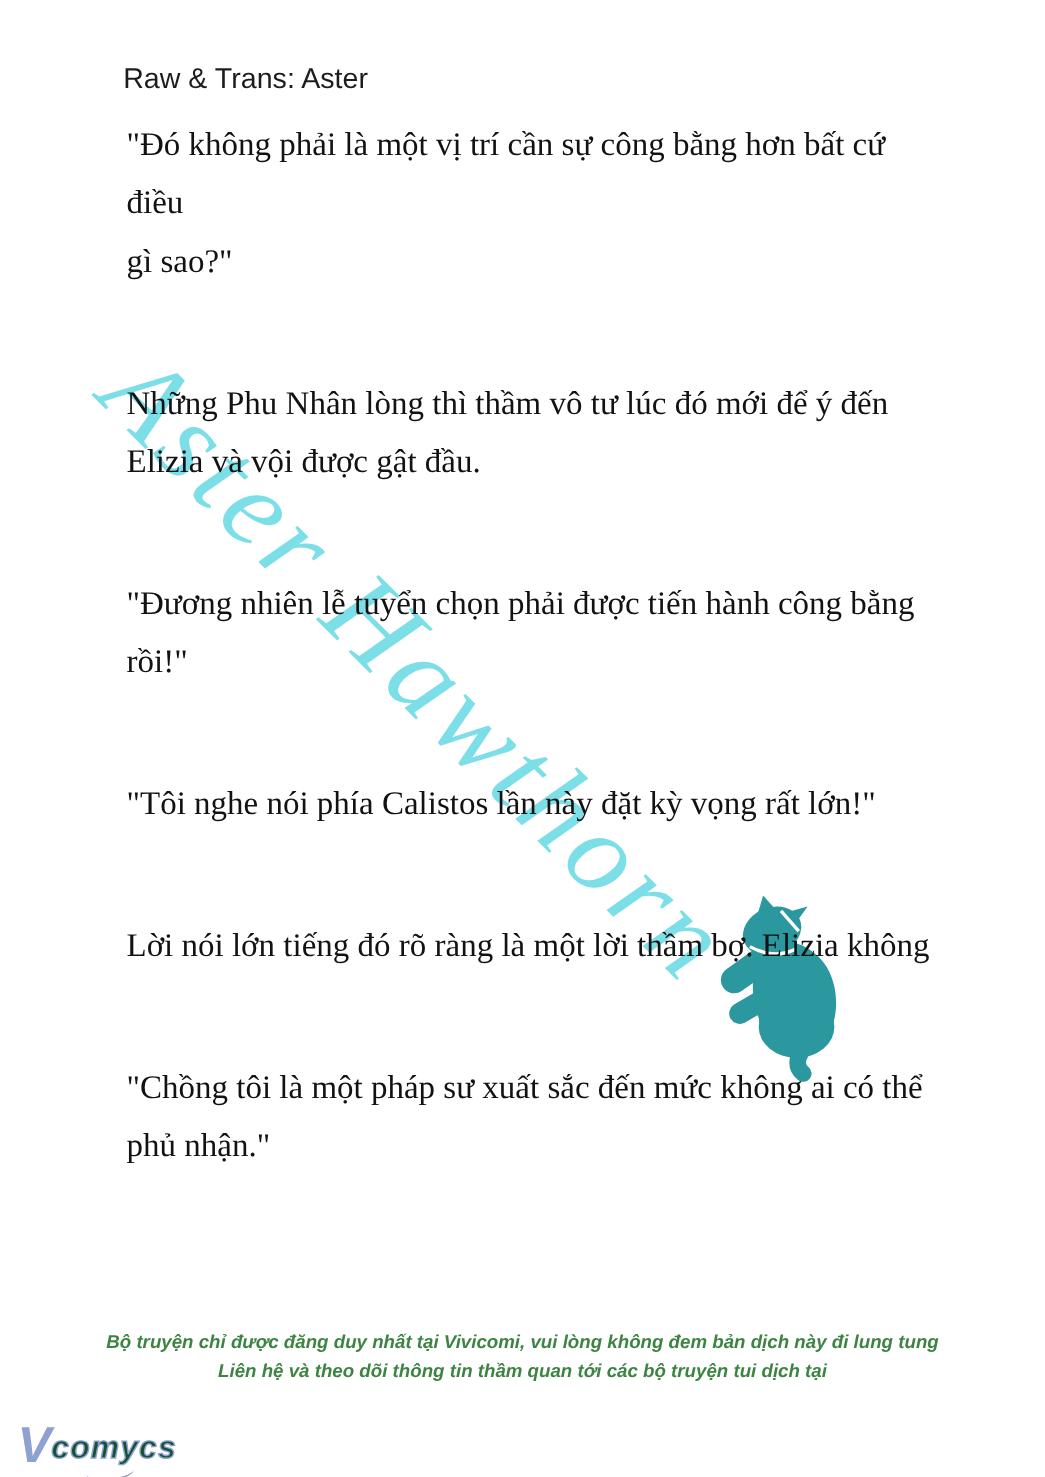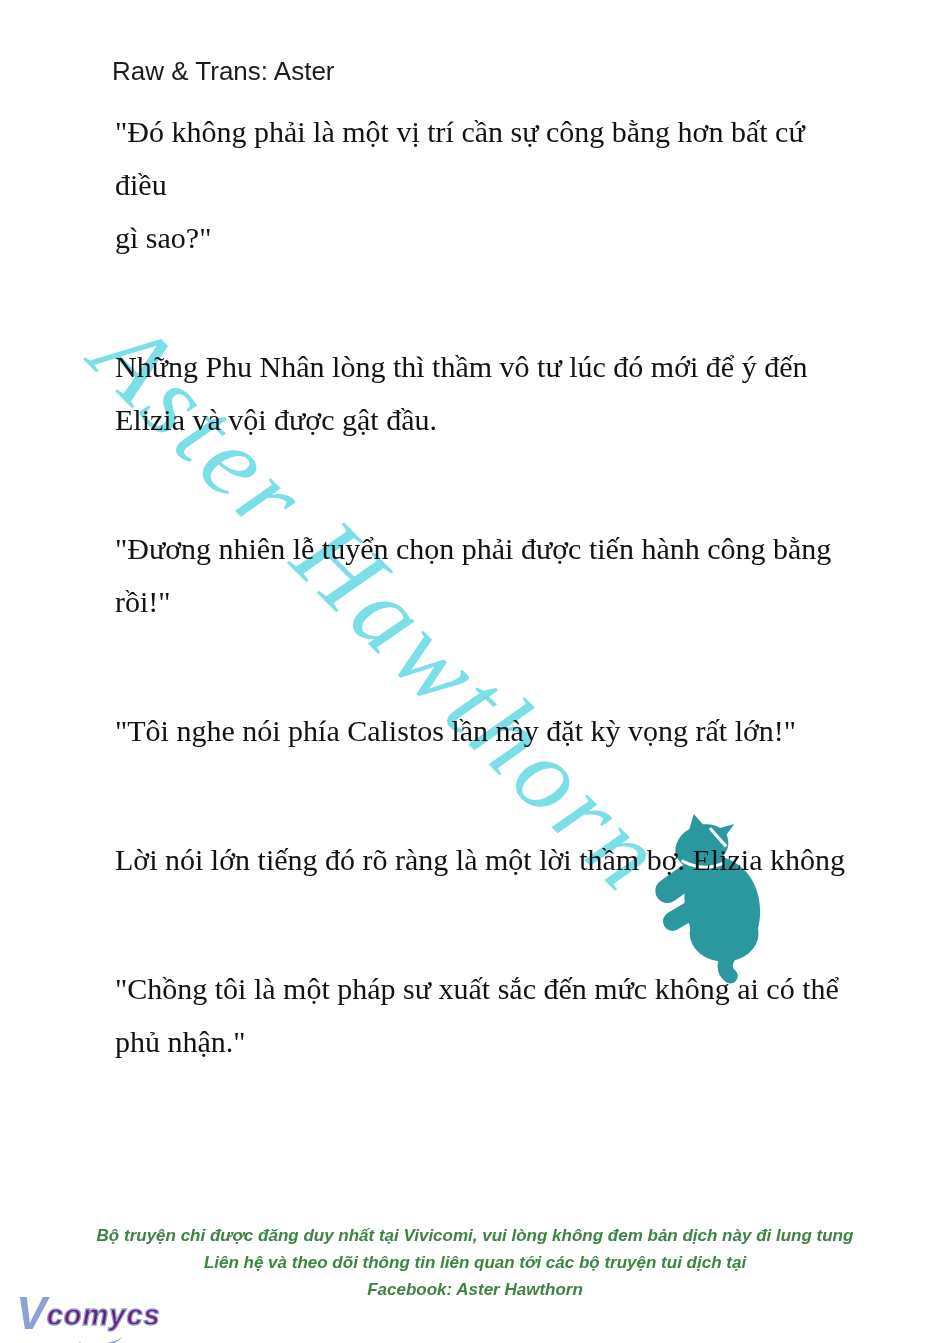--- a/index.html
+++ b/index.html
@@ -48,36 +48,35 @@
   .line { display:block; }
 
   .footer {
     position:absolute; left:0; top:1206px; width:950px;
     text-align:center;
     font-family:"Liberation Sans", sans-serif;
     font-style:italic; font-weight:bold;
     font-size:17px; line-height:27px;
     color:#3d8443;
     z-index:2;
-    margin-top:16px;
   }
 
   .logo {
     position:absolute; left:16px; top:1290px;
     font-family:"Liberation Sans", sans-serif;
     font-style:italic; font-weight:bold;
     color:#8fa0d2;
     z-index:2;
     line-height:1;
   }
   .logo .v { font-size:46px; vertical-align:-4px; }
   .logo .rest {
     font-size:29px;
     letter-spacing:1px;
-    color:#701a75;
+    color:#14532d;
     -webkit-text-stroke:1.3px #8fa0d2;
   }
   .logo .swirl {
     position:absolute; left:62px; top:40px;
     width:44px; height:14px;
     border-bottom:2px solid #8fa0d2;
     border-radius:50%;
     transform:rotate(-6deg);
   }
 </style>
@@ -131,22 +130,21 @@
       <span class="line">Lời nói lớn tiếng đó rõ ràng là một lời thầm bợ. Elizia không</span>
     </p>
     <p class="para">
       <span class="line">"Chồng tôi là một pháp sư xuất sắc đến mức không ai có thể</span>
       <span class="line">phủ nhận."</span>
     </p>
   </div>
 
   <div class="footer">
     <div>Bộ truyện chỉ được đăng duy nhất tại Vivicomi, vui lòng không đem bản dịch này đi lung tung</div>
-    <div>Liên hệ và theo dõi thông tin liên quan tới các bộ truyện tui dịch tại</div>
-    <div>Facebook: Aster Hawthorn</div>
+    <div>Liên hệ và theo dõi thông tin thầm quan tới các bộ truyện tui dịch tại</div>
   </div>
 
   <div class="logo">
     <span class="v">V</span><span class="rest">comycs</span>
     <span class="swirl"></span>
   </div>
 
 </div>
 
 </body></html>

